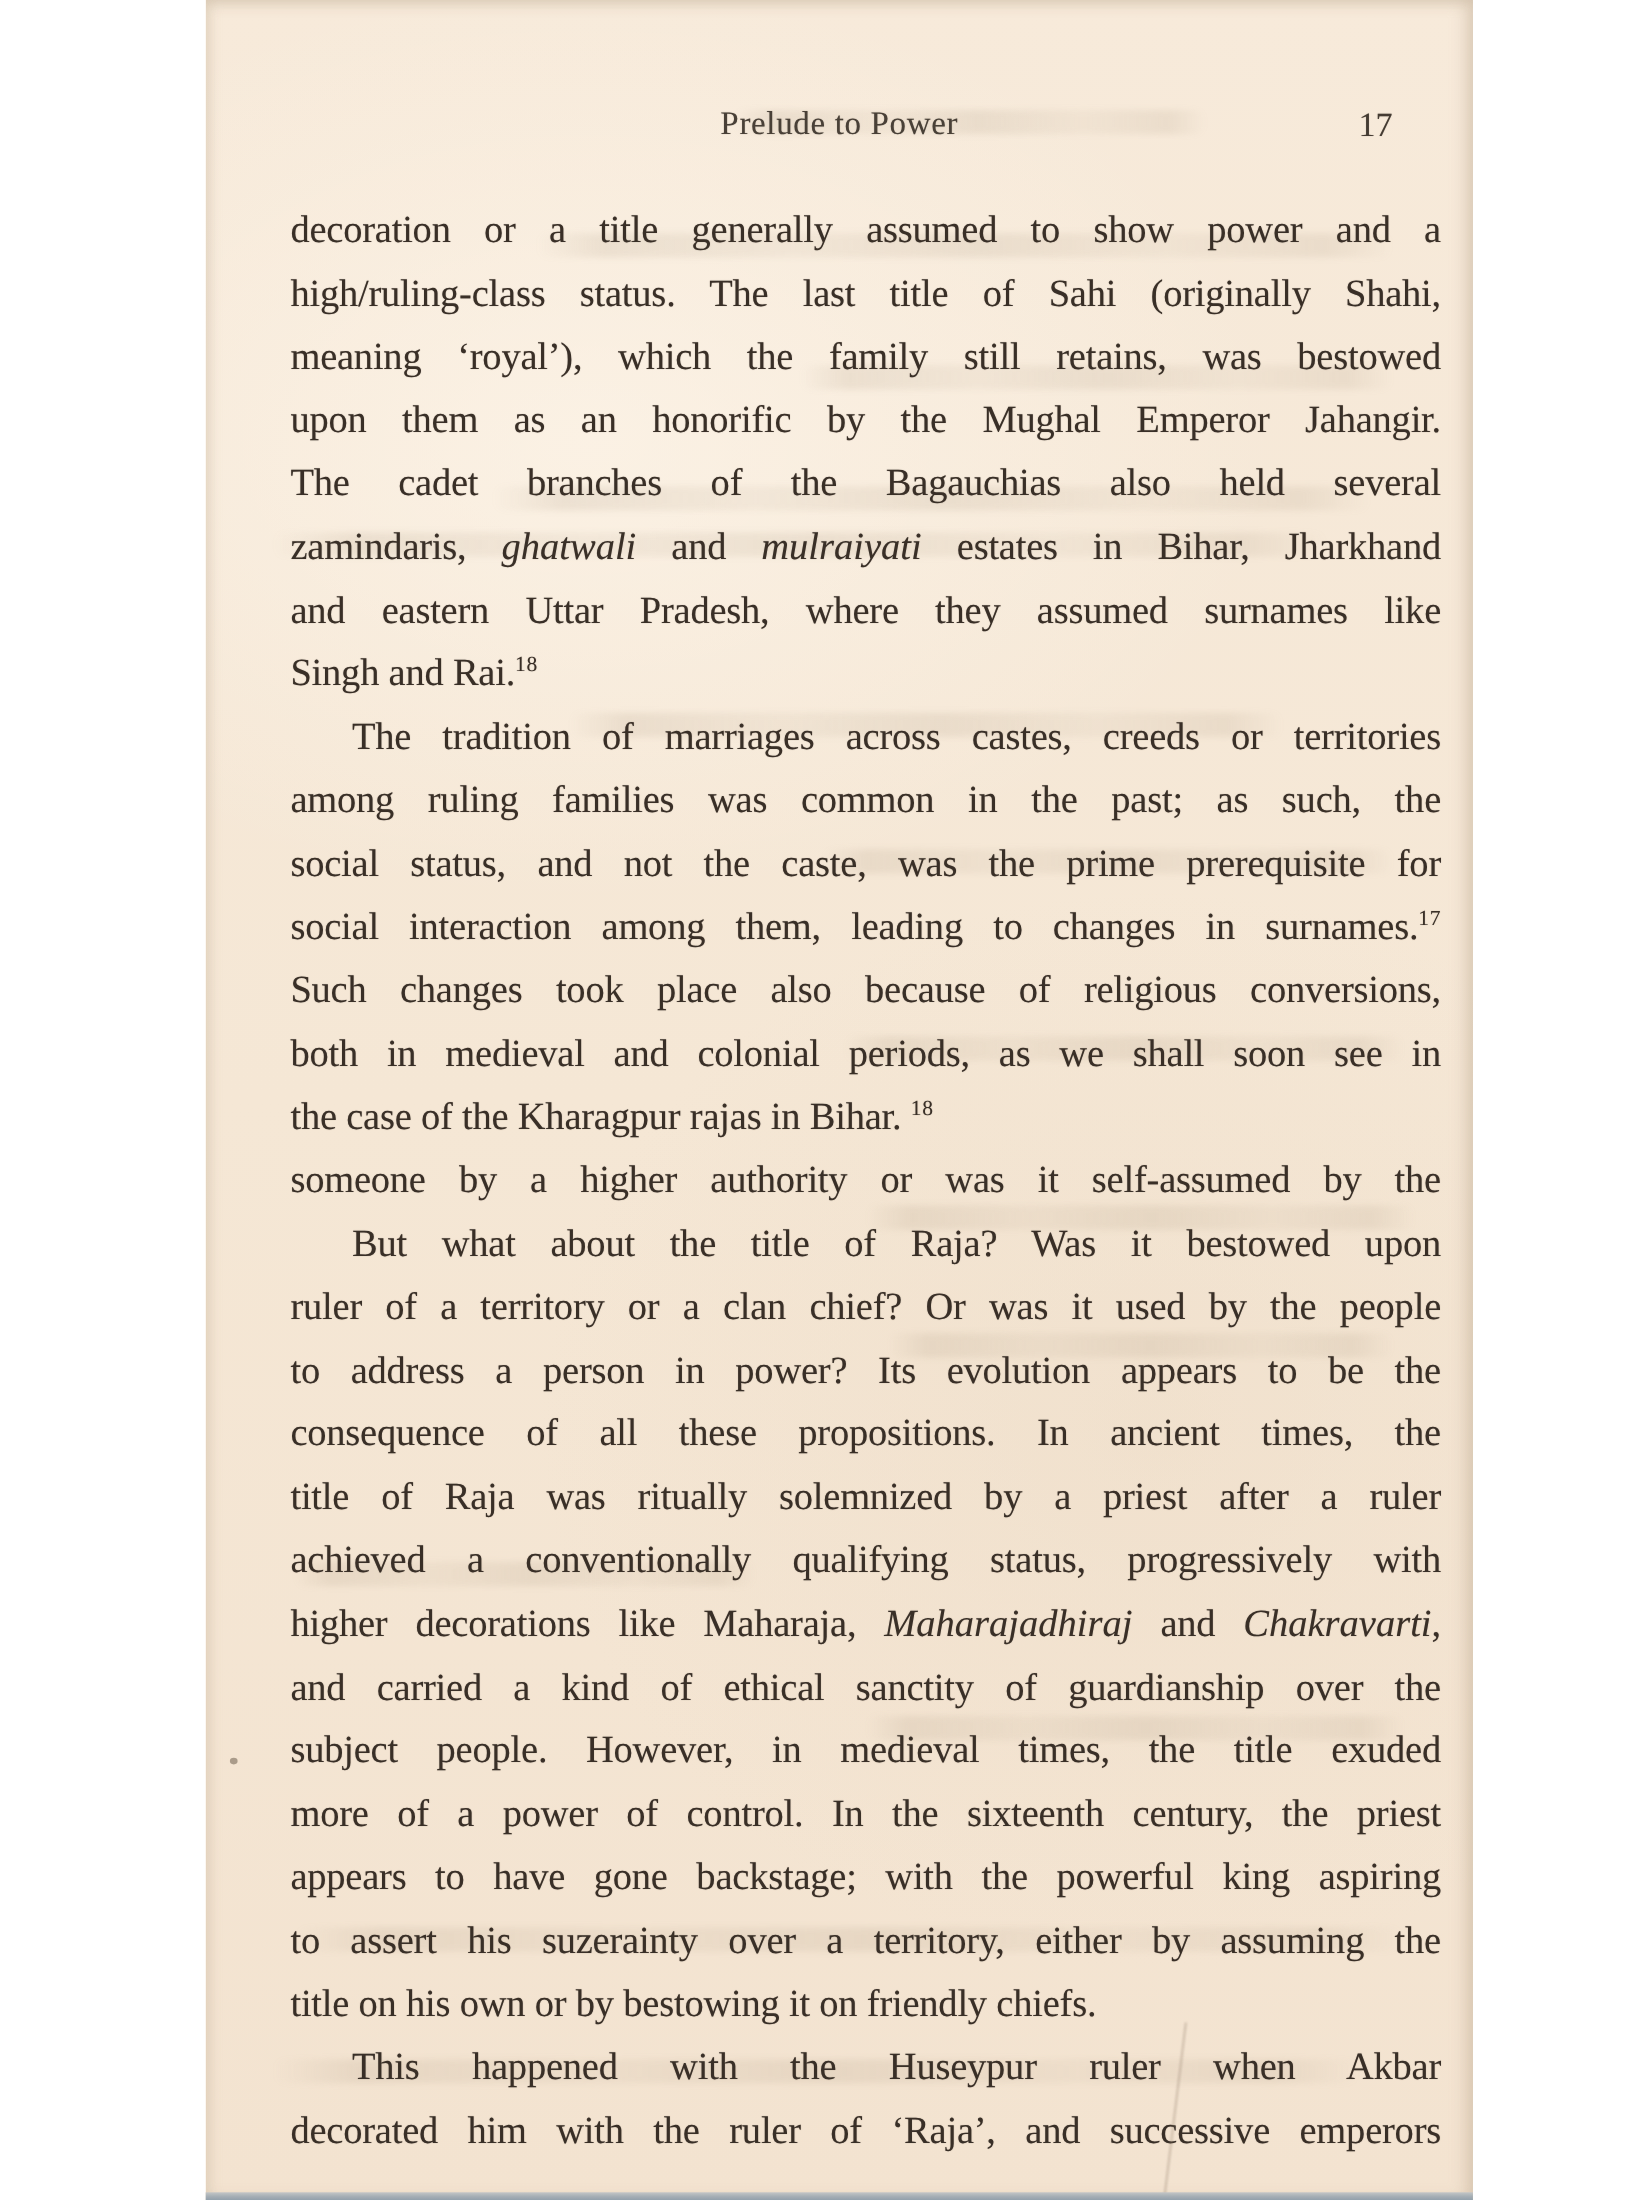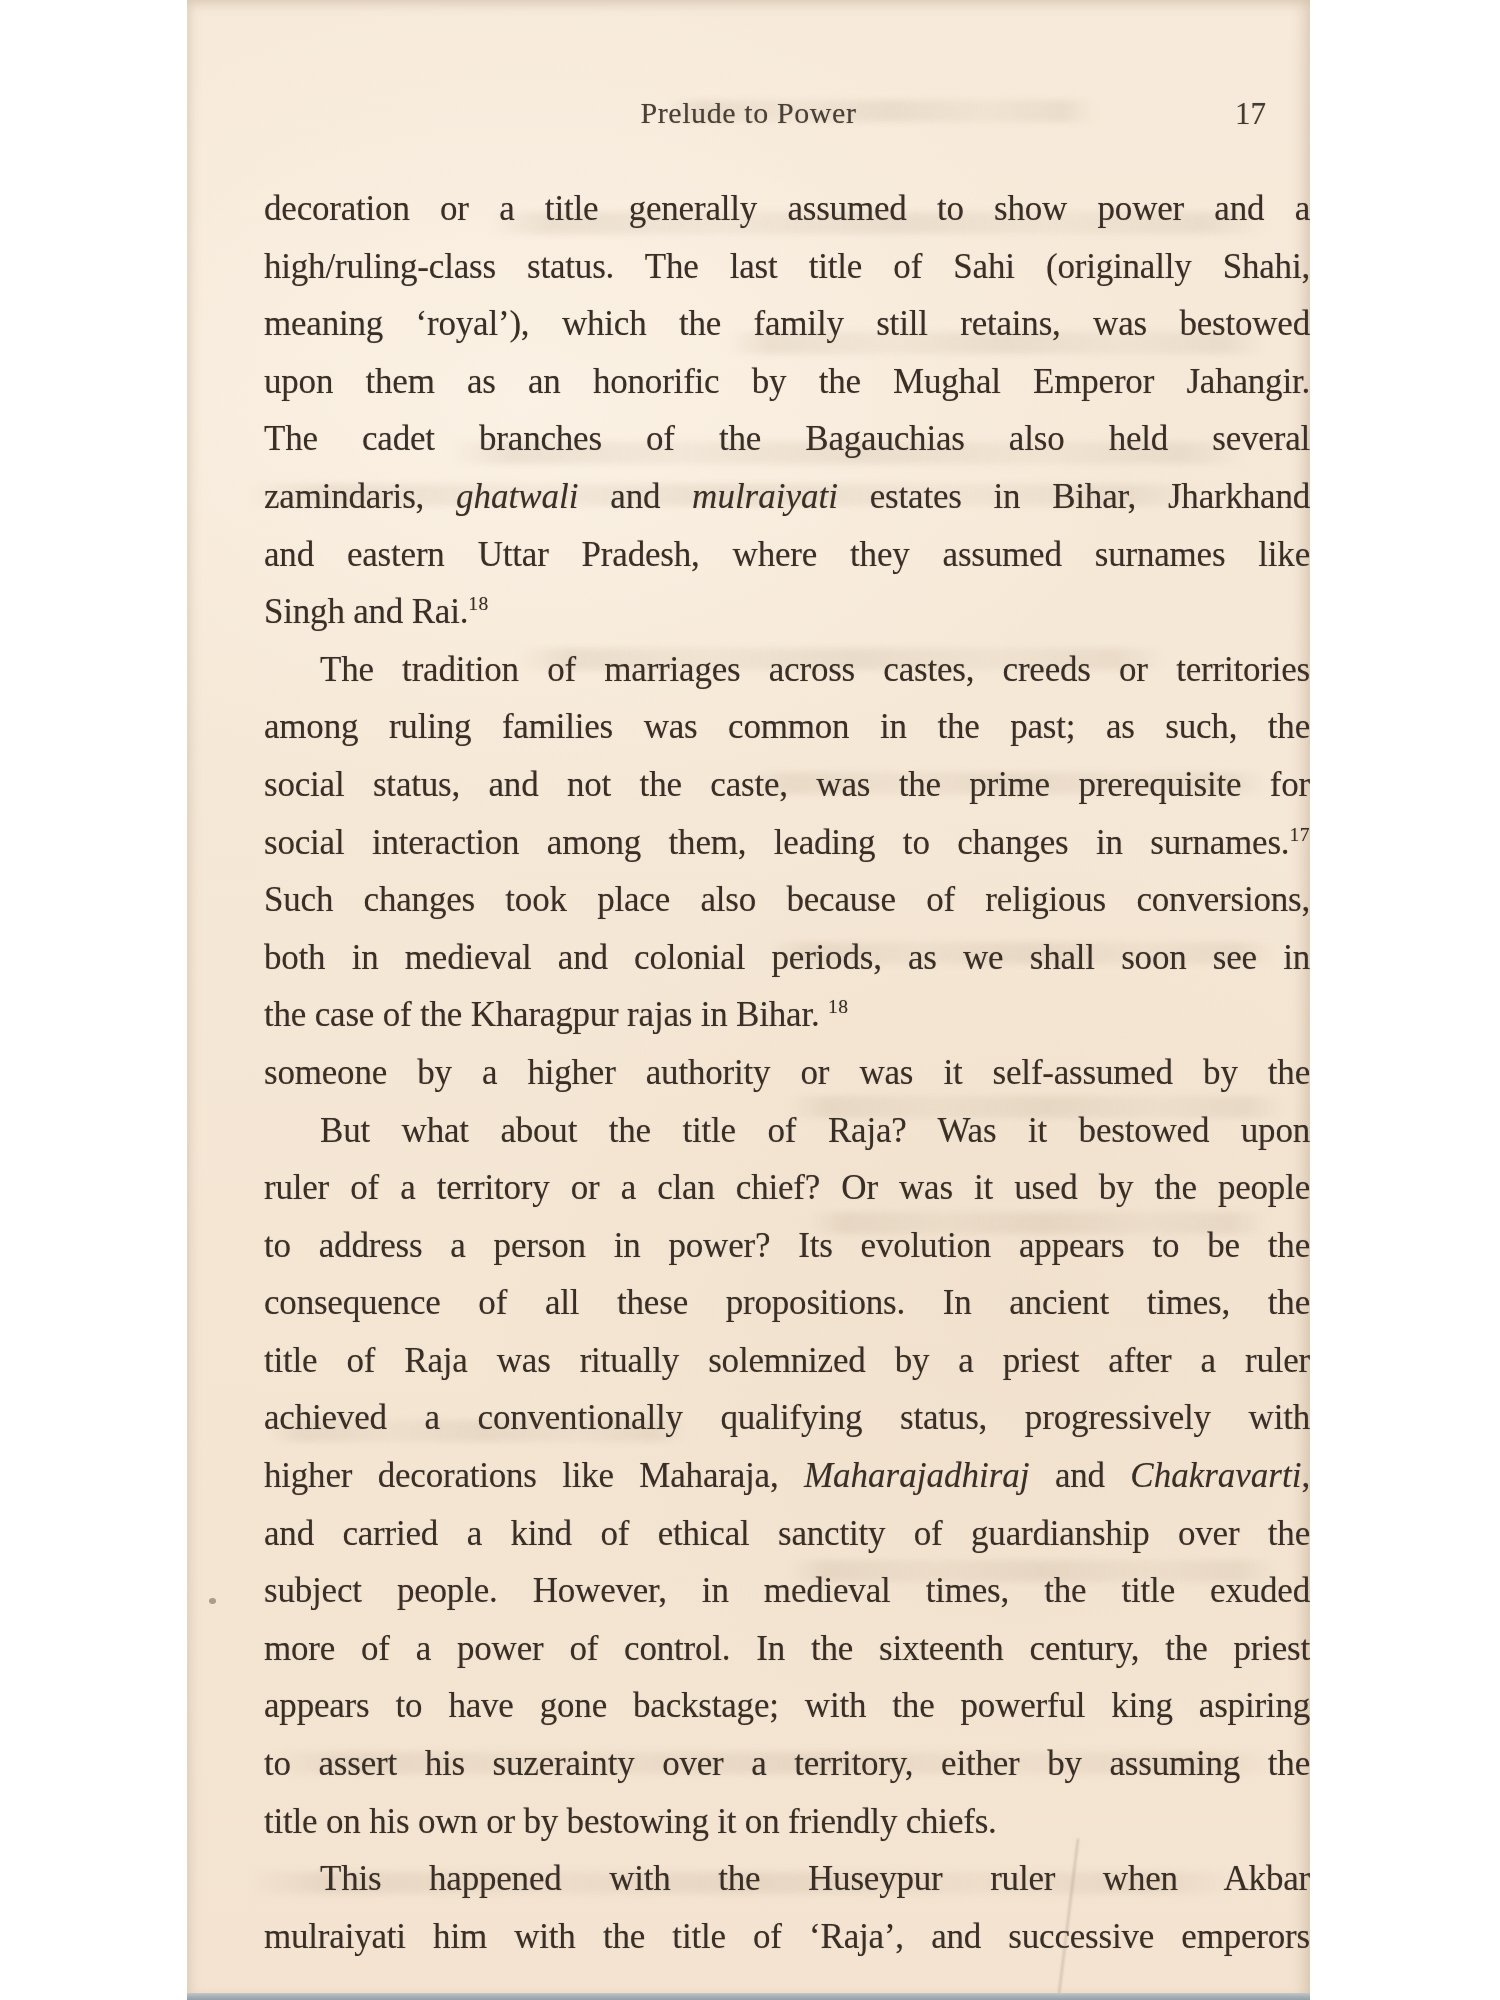--- a/index.html
+++ b/index.html
@@ -23,20 +23,21 @@
     width: 1123px;
     height: 2000px;
     background:
       radial-gradient(ellipse 900px 600px at 30% 20%, rgba(255,248,238,0.55), rgba(255,248,238,0) 70%),
       radial-gradient(ellipse 800px 700px at 75% 65%, rgba(236,219,198,0.45), rgba(236,219,198,0) 70%),
       linear-gradient(180deg, #f7eada 0%, #f5e7d5 50%, #f3e3d0 100%);
     box-shadow:
       inset -7px 0 14px rgba(186,165,142,0.38),
       inset 5px 0 10px rgba(205,188,166,0.30),
       inset 0 6px 10px rgba(210,194,172,0.25);
+    padding-left: 29px;
   }
   
   #bottom-edge {
     position: absolute;
     left: 0;
     bottom: 0;
     width: 100%;
     height: 7px;
     background: linear-gradient(180deg, #c3c6c6 0%, #a5aeb4 55%, #93a1ac 100%);
   }
@@ -183,20 +184,20 @@
         <div class="text-line">title of Raja was ritually solemnized by a priest after a ruler</div>
         <div class="text-line">achieved a conventionally qualifying status, progressively with</div>
         <div class="text-line">higher decorations like Maharaja, <i>Maharajadhiraj</i> and <i>Chakravarti</i>,</div>
         <div class="text-line">and carried a kind of ethical sanctity of guardianship over the</div>
         <div class="text-line">subject people. However, in medieval times, the title exuded</div>
         <div class="text-line">more of a power of control. In the sixteenth century, the priest</div>
         <div class="text-line">appears to have gone backstage; with the powerful king aspiring</div>
         <div class="text-line">to assert his suzerainty over a territory, either by assuming the</div>
         <div class="text-line para-end">title on his own or by bestowing it on friendly chiefs.</div>
         <div class="text-line indent">This happened with the Huseypur ruler when Akbar</div>
-        <div class="text-line">mulraiyati him with the title of ‘Raja’, and successive emperors</div>
+        <div class="text-line">decorated him with the ruler of ‘Raja’, and successive emperors</div>
       </div>
 
     <div id="crease"></div>
     <div id="speck"></div>
     <div id="bottom-edge"></div>
   </div>
 </div>
 
 </body></html>

